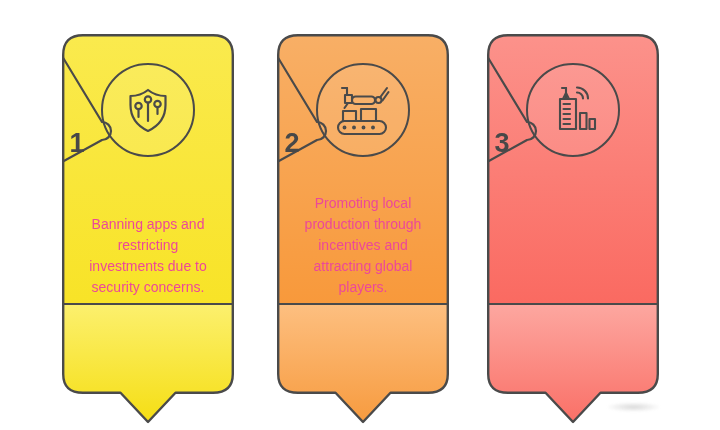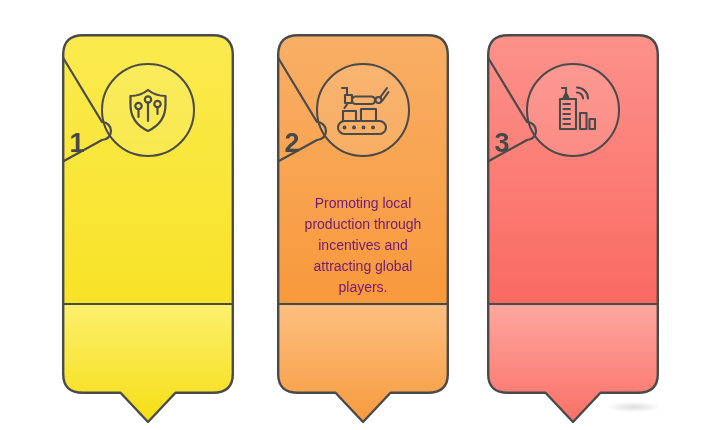--- a/index.html
+++ b/index.html
@@ -13,21 +13,21 @@
   .step-number {
     position:absolute; left:1px; top:95px; width:28px; text-align:center;
     font-size:27px; font-weight:700; color:#484848; line-height:28px;
   }
   .desc {
     position:absolute; left:14px; right:14px; top:130px; height:134px;
     display:flex; flex-direction:column; justify-content:flex-end; align-items:center;
     text-align:center;
   }
   .desc span {
-    max-width:138px; font-size:14px; line-height:21px; color:#701a75;
+    max-width:138px; font-size:14px; line-height:21px; color:#ec4899;
   }
   .title-zone {
     position:absolute; left:10px; right:10px; top:272px; height:86px;
     display:flex; align-items:center; justify-content:center; text-align:center;
   }
   .title-zone span {
     max-width:146px; font-size:19px; line-height:24px; font-weight:700; color:#45494C;
   }
   .shadow-artifact {
     position:absolute; left:606px; top:402px; width:55px; height:10px;
@@ -69,20 +69,23 @@
         <path d="M27 7 C22 11 15 13 9.5 13 L9.5 22 C9.5 35 16.5 43 27 48 C37.5 43 44.5 35 44.5 22 L44.5 13 C39 13 32 11 27 7 Z"></path>
         <circle cx="27" cy="16.5" r="3.2"></circle>
           <line x1="27" y1="19.7" x2="27" y2="38"></line>
         <circle cx="17.5" cy="23" r="3.2"></circle>
           <line x1="17.5" y1="26.2" x2="17.5" y2="34"></line>
         <circle cx="36.5" cy="21" r="3.2"></circle>
           <line x1="36.5" y1="24.2" x2="36.5" y2="31"></line>
       </g>
     </svg>
     <div class="step-number">1</div>
+    <div class="desc">
+      <span>Banning apps and restricting investments due to security concerns.</span>
+    </div>
   </div>
 
   <div class="card" style="left:277px;">
     <svg class="card-svg" viewBox="0 0 172 392">
       <defs>
         <linearGradient id="dg1" gradientUnits="userSpaceOnUse" x1="0" y1="0" x2="0" y2="270">
           <stop offset="0" stop-color="#F8AF66"></stop>
           <stop offset="1" stop-color="#F8993B"></stop>
         </linearGradient>
         <linearGradient id="tg1" gradientUnits="userSpaceOnUse" x1="0" y1="270" x2="0" y2="388">

